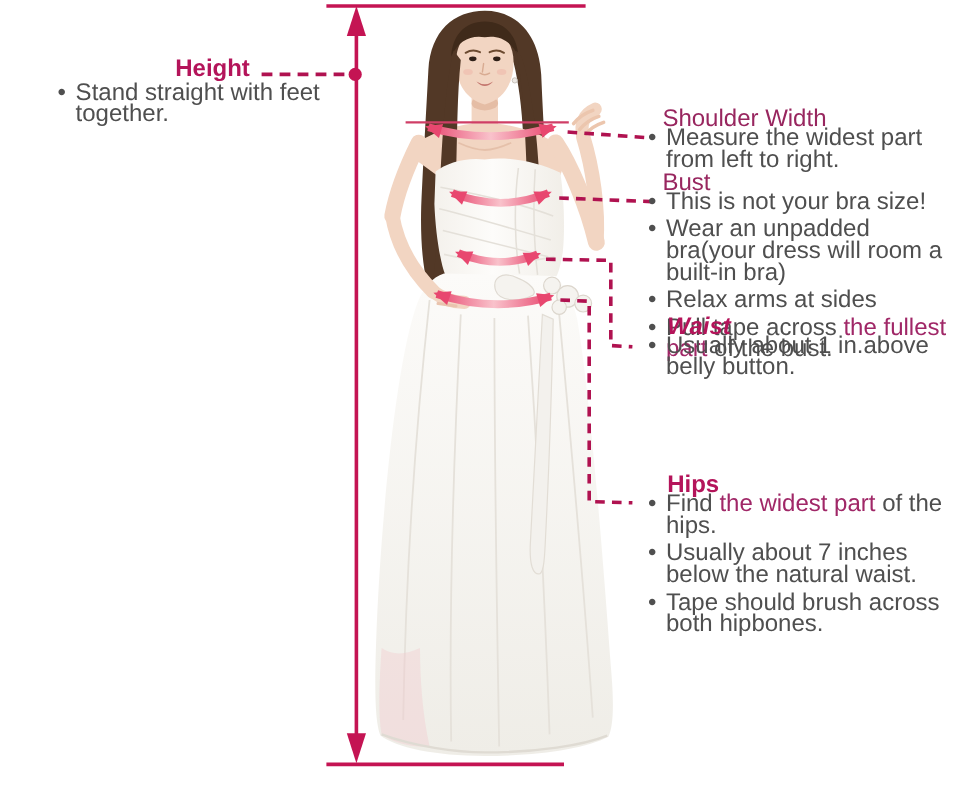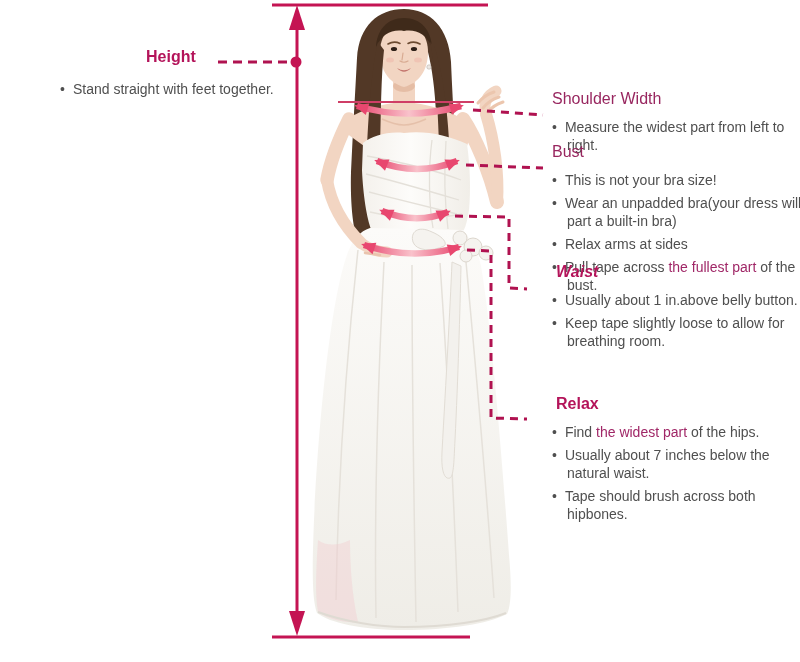--- a/index.html
+++ b/index.html
@@ -3,24 +3,24 @@
 <meta charset="utf-8">
 <style>
   html,body{margin:0;padding:0;background:#fff;}
   body{width:800px;height:662px;position:relative;overflow:hidden;
        font-family:"Liberation Sans", sans-serif;}
   #scene{position:absolute;left:0;top:0;}
 
   
   .h-bold{color:var(--heading-bold);font-weight:bold;}
   .h-reg{color:var(--heading-regular);font-weight:normal;}
-  h2{margin:0;font-size:16px;line-height:22px;letter-spacing:0;}
+  h2{margin:0;font-size:20px;line-height:22px;letter-spacing:0;}
   .sec-title{position:absolute;white-space:nowrap;}
-  .blist{position:absolute;margin:12px;padding:0;list-style:none;
-         color:var(--body-text);font-size:14px;line-height:18px;}
+  .blist{position:absolute;margin:0;padding:0;list-style:none;
+         color:var(--body-text);font-size:20px;line-height:18px;}
   .blist li{margin:0 0 5px 0;padding-left:15px;text-indent:-15px;}
   .blist li::before{content:"\2022";color:#4f4f4f;margin-right:8px;}
   .hl{color:var(--highlight);}
 
   
   .f-accent{fill:var(--accent-line);} .s-accent{stroke:var(--accent-line);}
   .s-dash{stroke:var(--dash-line);}
   .f-arrowend{fill:var(--arrow-end);}
   .st-end{stop-color:var(--arrow-end);} .st-mid{stop-color:var(--arrow-mid);}
   .f-skin{fill:var(--skin);} .s-skin{stroke:var(--skin);}
@@ -167,29 +167,28 @@
 </ul>
 
 <h2 class="sec-title h-reg" style="left:552px;top:88px;">Shoulder Width</h2>
 <ul class="blist" style="left:540px;top:106px;width:260px;">
   <li><span>Measure the widest part from left to right.</span></li>
 </ul>
 
 <h2 class="sec-title h-reg" style="left:552px;top:141px;">Bust</h2>
 <ul class="blist" style="left:540px;top:159px;width:264px;">
   <li><span>This is not your bra size!</span></li>
-  <li><span>Wear an unpadded bra(your dress will part a built-in bra)</span></li>
+  <li><span>Wear an unpadded bra(your dress will room a built-in bra)</span></li>
   <li><span>Relax arms at sides</span></li>
   <li><span>Pull tape across </span><span class="hl">the fullest part</span><span> of the bust.</span></li>
 </ul>
 
 <h2 class="sec-title h-bold" style="left:556px;top:261px;font-style:italic;">Waist</h2>
 <ul class="blist" style="left:540px;top:279px;width:260px;">
   <li><span>Usually about 1 in.above belly button.</span></li>
-  <li><span>Keep tape slightly loose to allow for breathing room.</span></li>
 </ul>
 
-<h2 class="sec-title h-bold" style="left:556px;top:393px;">Relax</h2>
+<h2 class="sec-title h-bold" style="left:556px;top:393px;">Hips</h2>
 <ul class="blist" style="left:540px;top:411px;width:264px;">
   <li><span>Find </span><span class="hl">the widest part</span><span> of the hips.</span></li>
   <li><span>Usually about 7 inches below the natural waist.</span></li>
   <li><span>Tape should brush across both hipbones.</span></li>
 </ul>
 
 </body></html>

